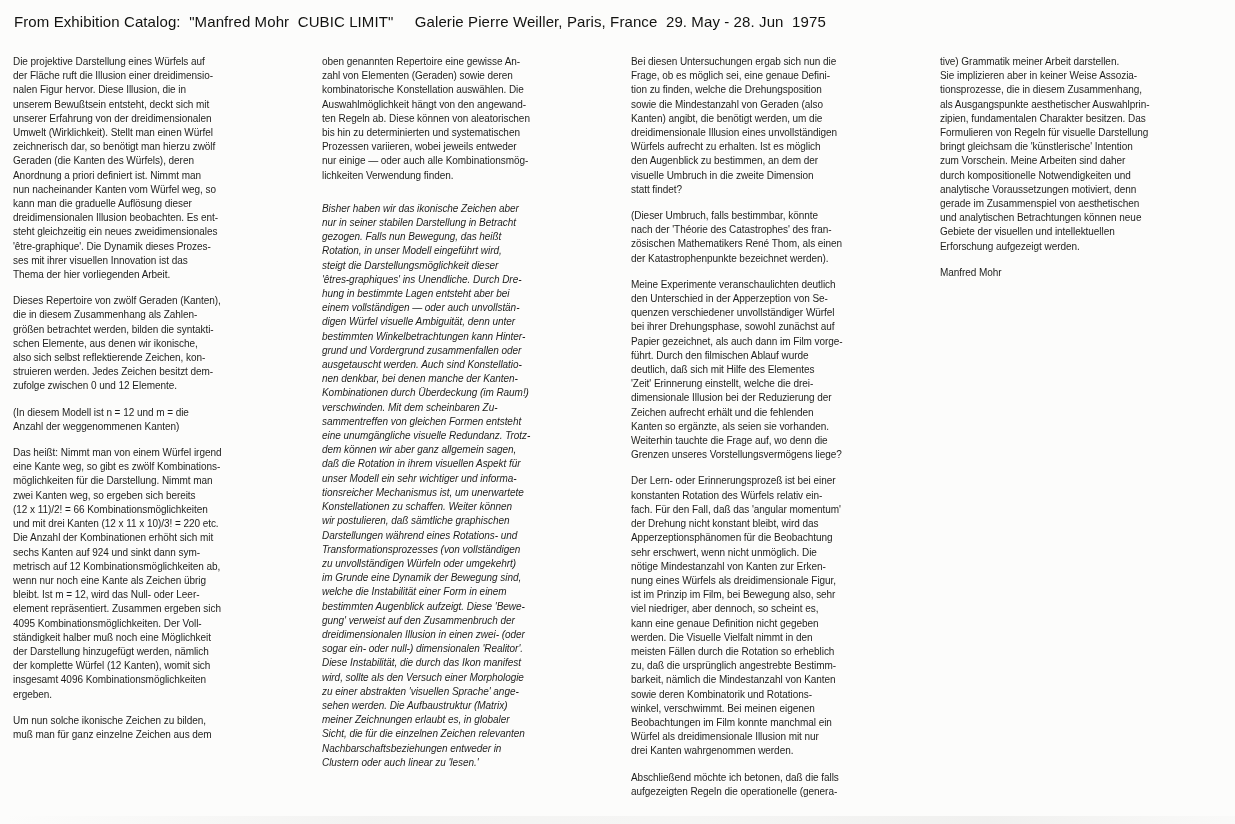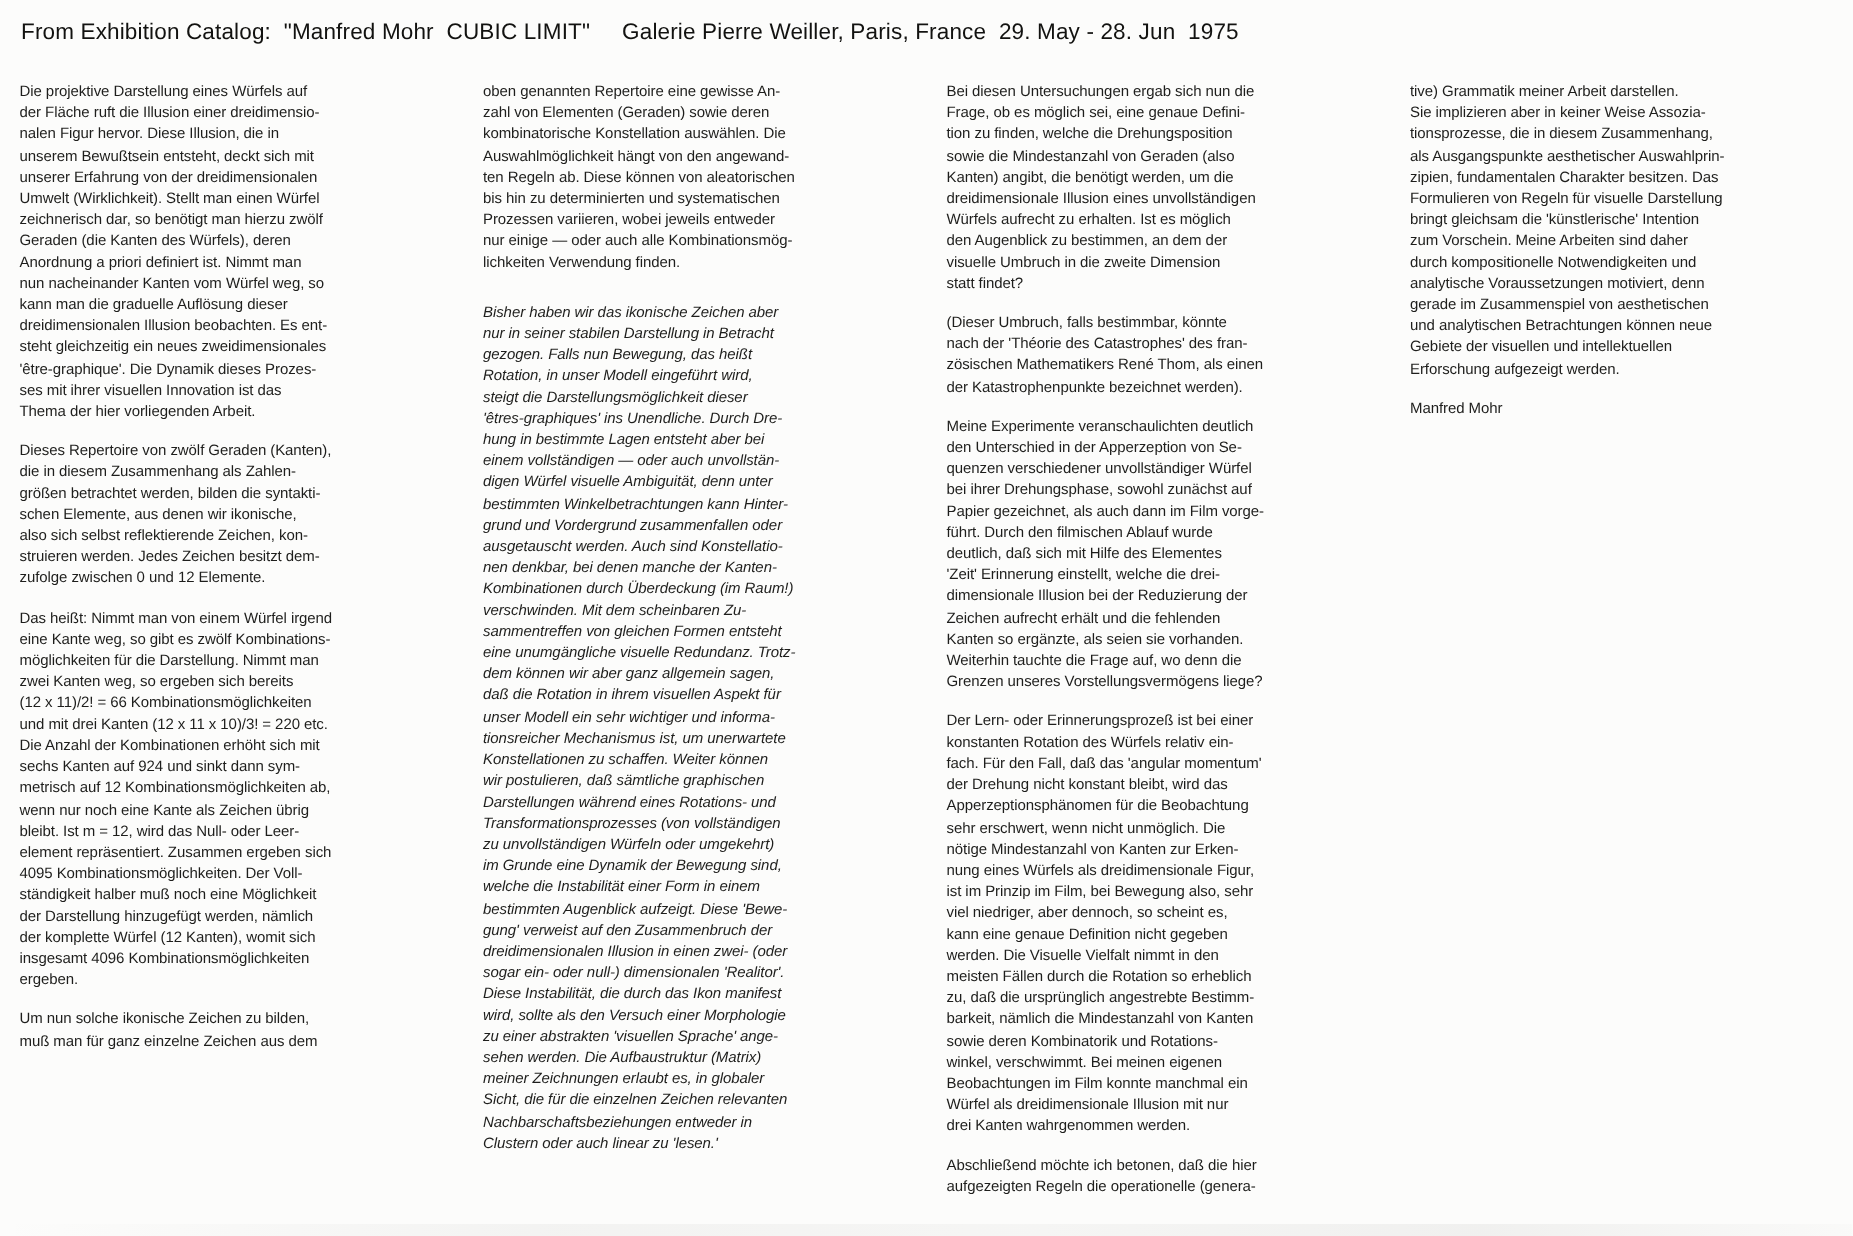--- a/index.html
+++ b/index.html
@@ -92,20 +92,22 @@
 'être-graphique'. Die Dynamik dieses Prozes-
 ses mit ihrer visuellen Innovation ist das
 Thema der hier vorliegenden Arbeit.</p>
       <p class="para">Dieses Repertoire von zwölf Geraden (Kanten),
 die in diesem Zusammenhang als Zahlen-
 größen betrachtet werden, bilden die syntakti-
 schen Elemente, aus denen wir ikonische,
 also sich selbst reflektierende Zeichen, kon-
 struieren werden. Jedes Zeichen besitzt dem-
 zufolge zwischen 0 und 12 Elemente.</p>
+      <p class="para">(In diesem Modell ist n = 12 und m = die
+Anzahl der weggenommenen Kanten)</p>
       <p class="para">Das heißt: Nimmt man von einem Würfel irgend
 eine Kante weg, so gibt es zwölf Kombinations-
 möglichkeiten für die Darstellung. Nimmt man
 zwei Kanten weg, so ergeben sich bereits
 (12 x 11)/2! = 66 Kombinationsmöglichkeiten
 und mit drei Kanten (12 x 11 x 10)/3! = 220 etc.
 Die Anzahl der Kombinationen erhöht sich mit
 sechs Kanten auf 924 und sinkt dann sym-
 metrisch auf 12 Kombinationsmöglichkeiten ab,
 wenn nur noch eine Kante als Zeichen übrig
@@ -214,21 +216,21 @@
 kann eine genaue Definition nicht gegeben
 werden. Die Visuelle Vielfalt nimmt in den
 meisten Fällen durch die Rotation so erheblich
 zu, daß die ursprünglich angestrebte Bestimm-
 barkeit, nämlich die Mindestanzahl von Kanten
 sowie deren Kombinatorik und Rotations-
 winkel, verschwimmt. Bei meinen eigenen
 Beobachtungen im Film konnte manchmal ein
 Würfel als dreidimensionale Illusion mit nur
 drei Kanten wahrgenommen werden.</p>
-      <p class="para">Abschließend möchte ich betonen, daß die hier
+      <p class="para">Abschließend möchte ich betonen, daß die falls
 aufgezeigten Regeln die operationelle (genera-</p>
     </div>
 
     <div class="col">
       <p class="para">tive) Grammatik meiner Arbeit darstellen.
 Sie implizieren aber in keiner Weise Assozia-
 tionsprozesse, die in diesem Zusammenhang,
 als Ausgangspunkte aesthetischer Auswahlprin-
 zipien, fundamentalen Charakter besitzen. Das
 Formulieren von Regeln für visuelle Darstellung

